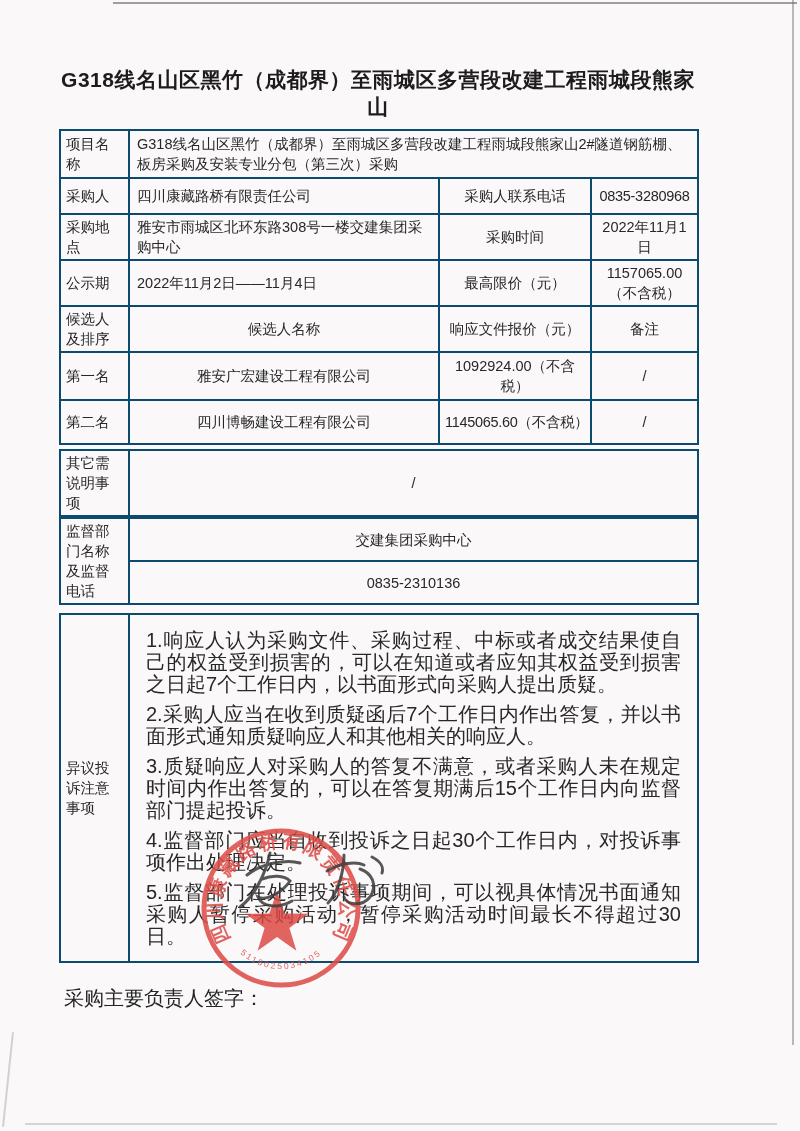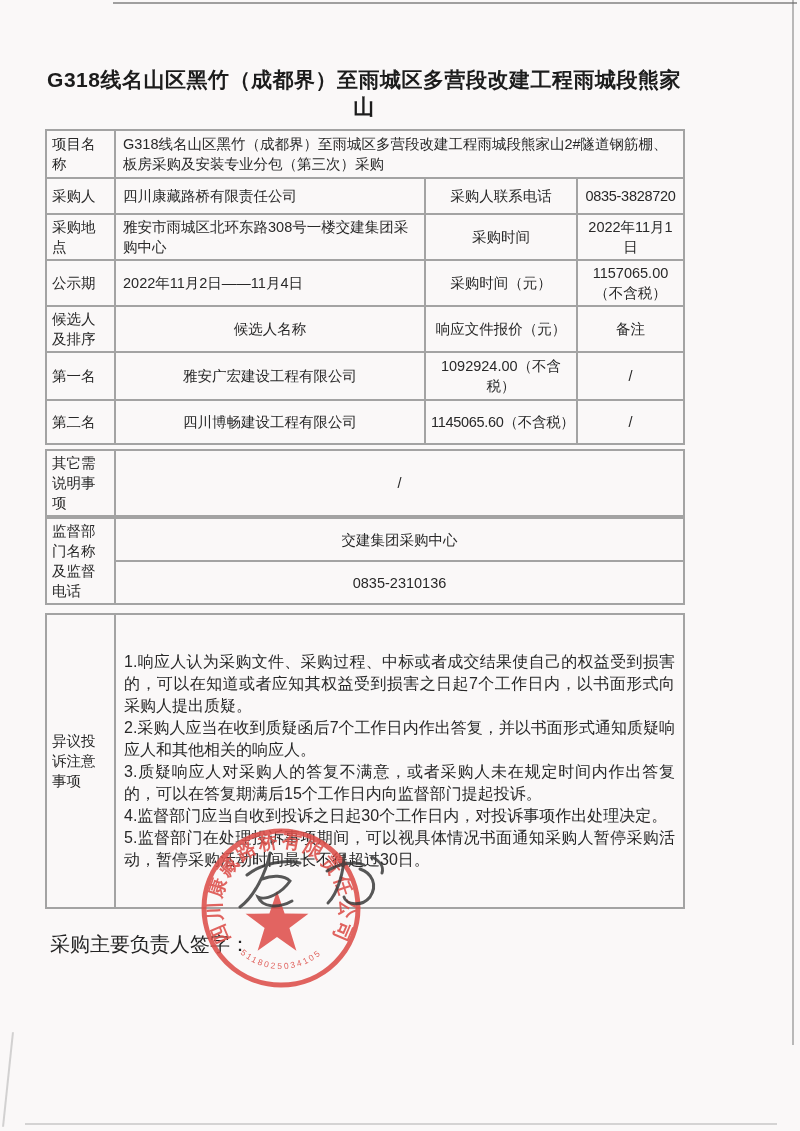--- a/index.html
+++ b/index.html
@@ -8,36 +8,36 @@
     background:#faf8f8;
     font-family:"Liberation Sans","DejaVu Sans",sans-serif;
     color:#282828;overflow:hidden;
   }
   
   .artifact-top{position:absolute;left:113px;top:2px;width:684px;height:2px;background:#565656;opacity:.55;}
   .artifact-right{position:absolute;left:792px;top:0;width:2px;height:1045px;background:#6a6a6a;opacity:.45;}
   .artifact-bottom{position:absolute;left:25px;top:1123px;width:752px;height:2px;background:#9a9a9a;opacity:.40;}
   .artifact-left-diag{position:absolute;left:7px;top:1032px;width:2px;height:95px;background:#aaaaaa;opacity:.5;transform:rotate(6deg);}
 
-  .doc{position:absolute;left:45px;top:0;width:638px;}
+  .doc{position:absolute;left:59px;top:0;width:638px;}
   .title{padding-top:66px;text-align:center;font-weight:bold;font-size:21px;line-height:27px;color:#1c1c1c;letter-spacing:.5px;}
 
   table{border-collapse:collapse;table-layout:fixed;width:638px;}
-  td{border:2px solid #a3a3a3;font-size:14.5px;line-height:20px;vertical-align:middle;padding:2px 5px;color:#282828;word-break:break-all;}
+  td{border:2px solid #0c4a6e;font-size:14.5px;line-height:20px;vertical-align:middle;padding:2px 5px;color:#282828;word-break:break-all;}
   col.c1{width:69px;} col.c2{width:310px;} col.c3{width:152px;} col.c4{width:107px;}
   .tblA{margin-top:9px;} .tblB{margin-top:4px;} .tblC{} .tblD{margin-top:8px;}
   .lab{text-align:left;padding-left:5px;}
   .ctr{text-align:center;}
   .lft{text-align:left;padding-left:7px;}
   .nowrap{white-space:nowrap;letter-spacing:-.3px;}
   .rA1{height:48px;} .rA2{height:36px;padding-left:11px;} .rA3{height:46px;padding-left:24px;} .rA4{height:44px;}
   .rA5{height:39px;} .rA6{height:48px;} .rA7{height:44px;}
   .rB1{height:39px;} .rC1{height:32px;} .rC2{height:32px;border-radius:13px;} .rD1{height:294px;}
   .objection-cell{padding:6px 8px;}
-  .objection-cell p{margin:0;text-align:justify;line-height:22px;font-size:16px;}
+  .objection-cell p{margin:8px;text-align:justify;line-height:22px;font-size:20px;}
 
   .sign-line{margin-top:22px;font-size:20px;padding-left:5px;color:#242424;}
 
   .seal{position:absolute;left:196px;top:824px;width:170px;height:170px;opacity:.88;}
   .signature{position:absolute;left:232px;top:845px;width:170px;height:78px;}
 </style>
 </head>
 <body>
 
 <div class="artifact-top"></div>
@@ -60,32 +60,32 @@
     </colgroup>
       <tbody>
       <tr class="rA1">
         <td class="lab">项目名称</td>
         <td class="lft" colspan="3">G318线名山区黑竹（成都界）至雨城区多营段改建工程雨城段熊家山2#隧道钢筋棚、板房采购及安装专业分包（第三次）采购</td>
       </tr>
       <tr class="rA2">
         <td class="lab">采购人</td>
         <td class="lft">四川康藏路桥有限责任公司</td>
         <td class="ctr">采购人联系电话</td>
-        <td class="ctr nowrap">0835-3828720</td>
+        <td class="ctr nowrap">0835-3280968</td>
       </tr>
       <tr class="rA3">
         <td class="lab">采购地点</td>
         <td class="lft">雅安市雨城区北环东路308号一楼交建集团采购中心</td>
         <td class="ctr">采购时间</td>
         <td class="ctr">2022年11月1日</td>
       </tr>
       <tr class="rA4">
         <td class="lab">公示期</td>
         <td class="lft">2022年11月2日——11月4日</td>
-        <td class="ctr">采购时间（元）</td>
+        <td class="ctr">最高限价（元）</td>
         <td class="ctr">1157065.00（不含税）</td>
       </tr>
       <tr class="rA5">
         <td class="lab">候选人及排序</td>
         <td class="ctr">候选人名称</td>
         <td class="ctr">响应文件报价（元）</td>
         <td class="ctr">备注</td>
       </tr>
       <tr class="rA6">
         <td class="lab">第一名</td>

